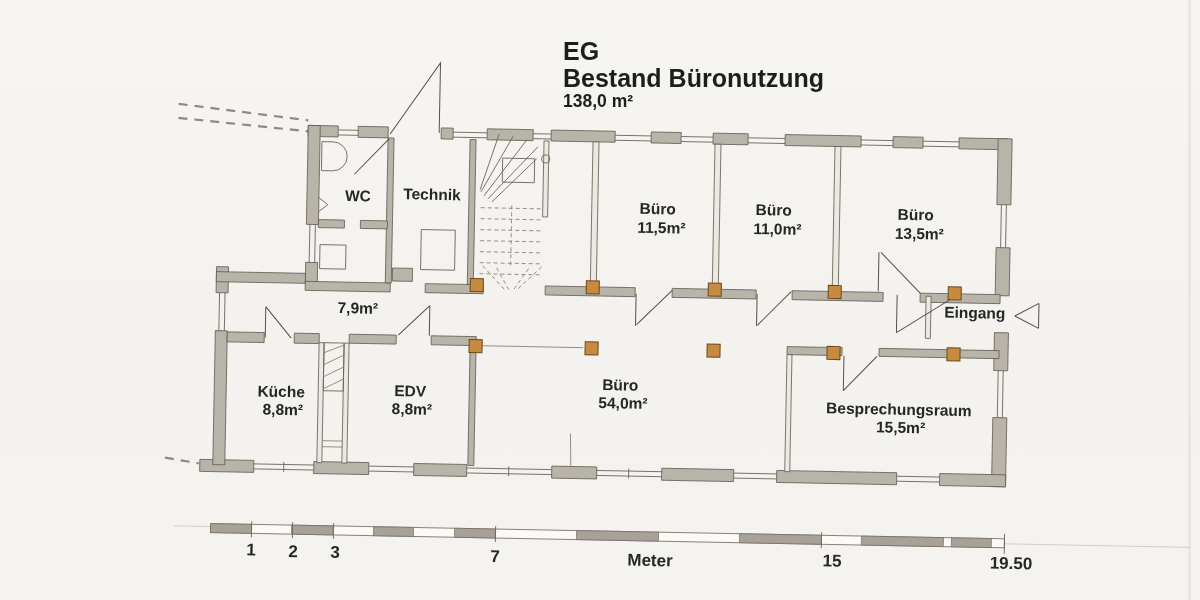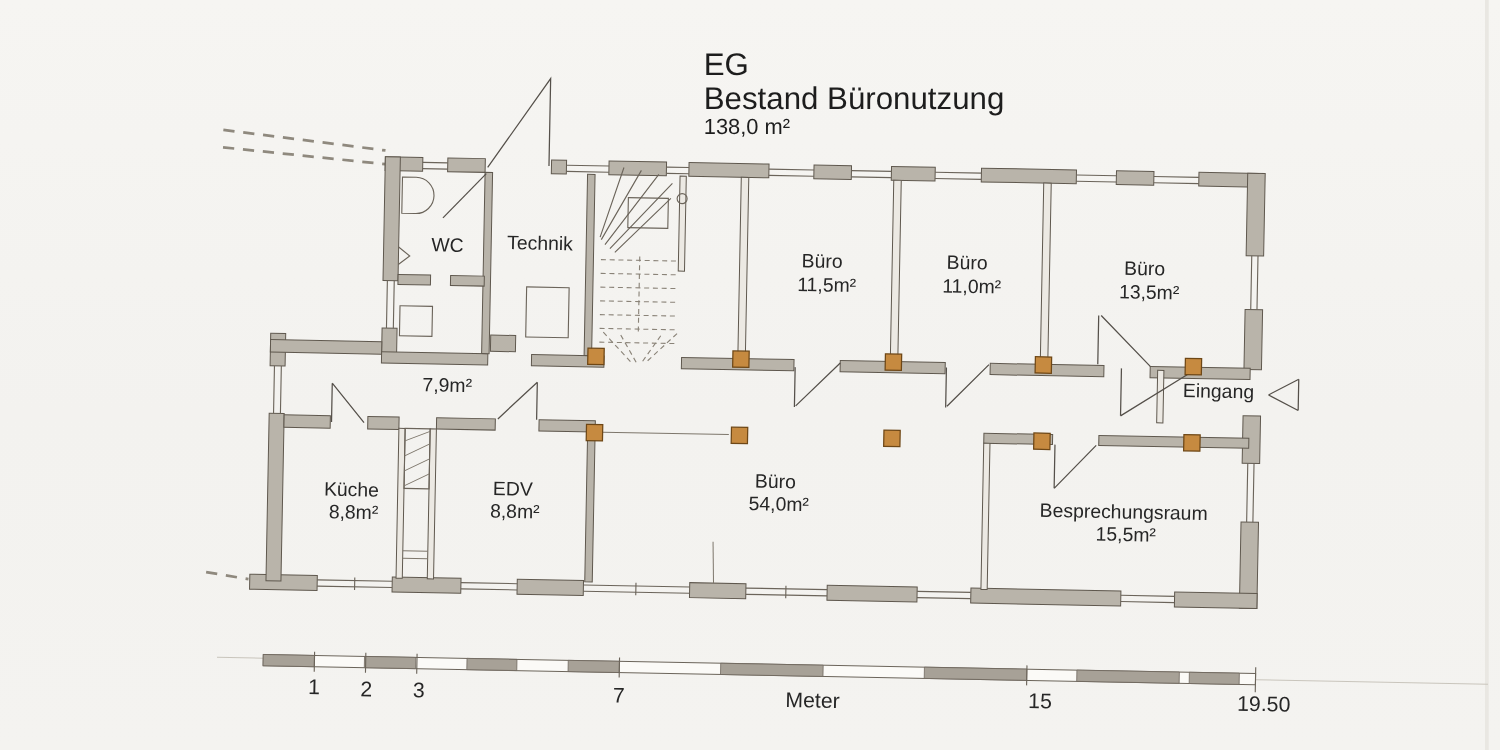--- a/index.html
+++ b/index.html
@@ -1,18 +1,18 @@
 <!DOCTYPE html>
 <html><head>
 <meta charset="utf-8">
 <style>
   html,body{margin:0;padding:0;width:1200px;height:600px;overflow:hidden;
     background:#f5f4f1;font-family:"Liberation Sans",sans-serif;}
   #stage{position:relative;width:1200px;height:600px;background:
-    linear-gradient(180deg,#f6f5f2 0%,#f3f2ef 55%,#f4f3f0 100%);}
+    linear-gradient(180deg,#f6f5f2 0%,#f3f2ef 55%,#f4f3f0 100%); font-weight: bold;}
   svg{position:absolute;left:0;top:0;}
   .wall{fill:#b9b4aa;stroke:#5f584e;stroke-width:.8;}
   .part{fill:#ece9e3;stroke:#5f584e;stroke-width:.8;}
   .thin{stroke:#6b645a;stroke-width:.9;fill:none;}
   .thin2{stroke:#7d766b;stroke-width:.8;fill:none;}
   .door{stroke:#55504a;stroke-width:1;fill:none;}
   .dash{stroke:#8f897e;stroke-width:2.2;fill:none;stroke-dasharray:9 7;}
   .tread{stroke:#8a8378;stroke-width:.9;fill:none;stroke-dasharray:4 3;}
   .post{fill:#c68a40;stroke:#6e4716;stroke-width:1;}
   .lbl{fill:#262626;font-size:15.5px;}

